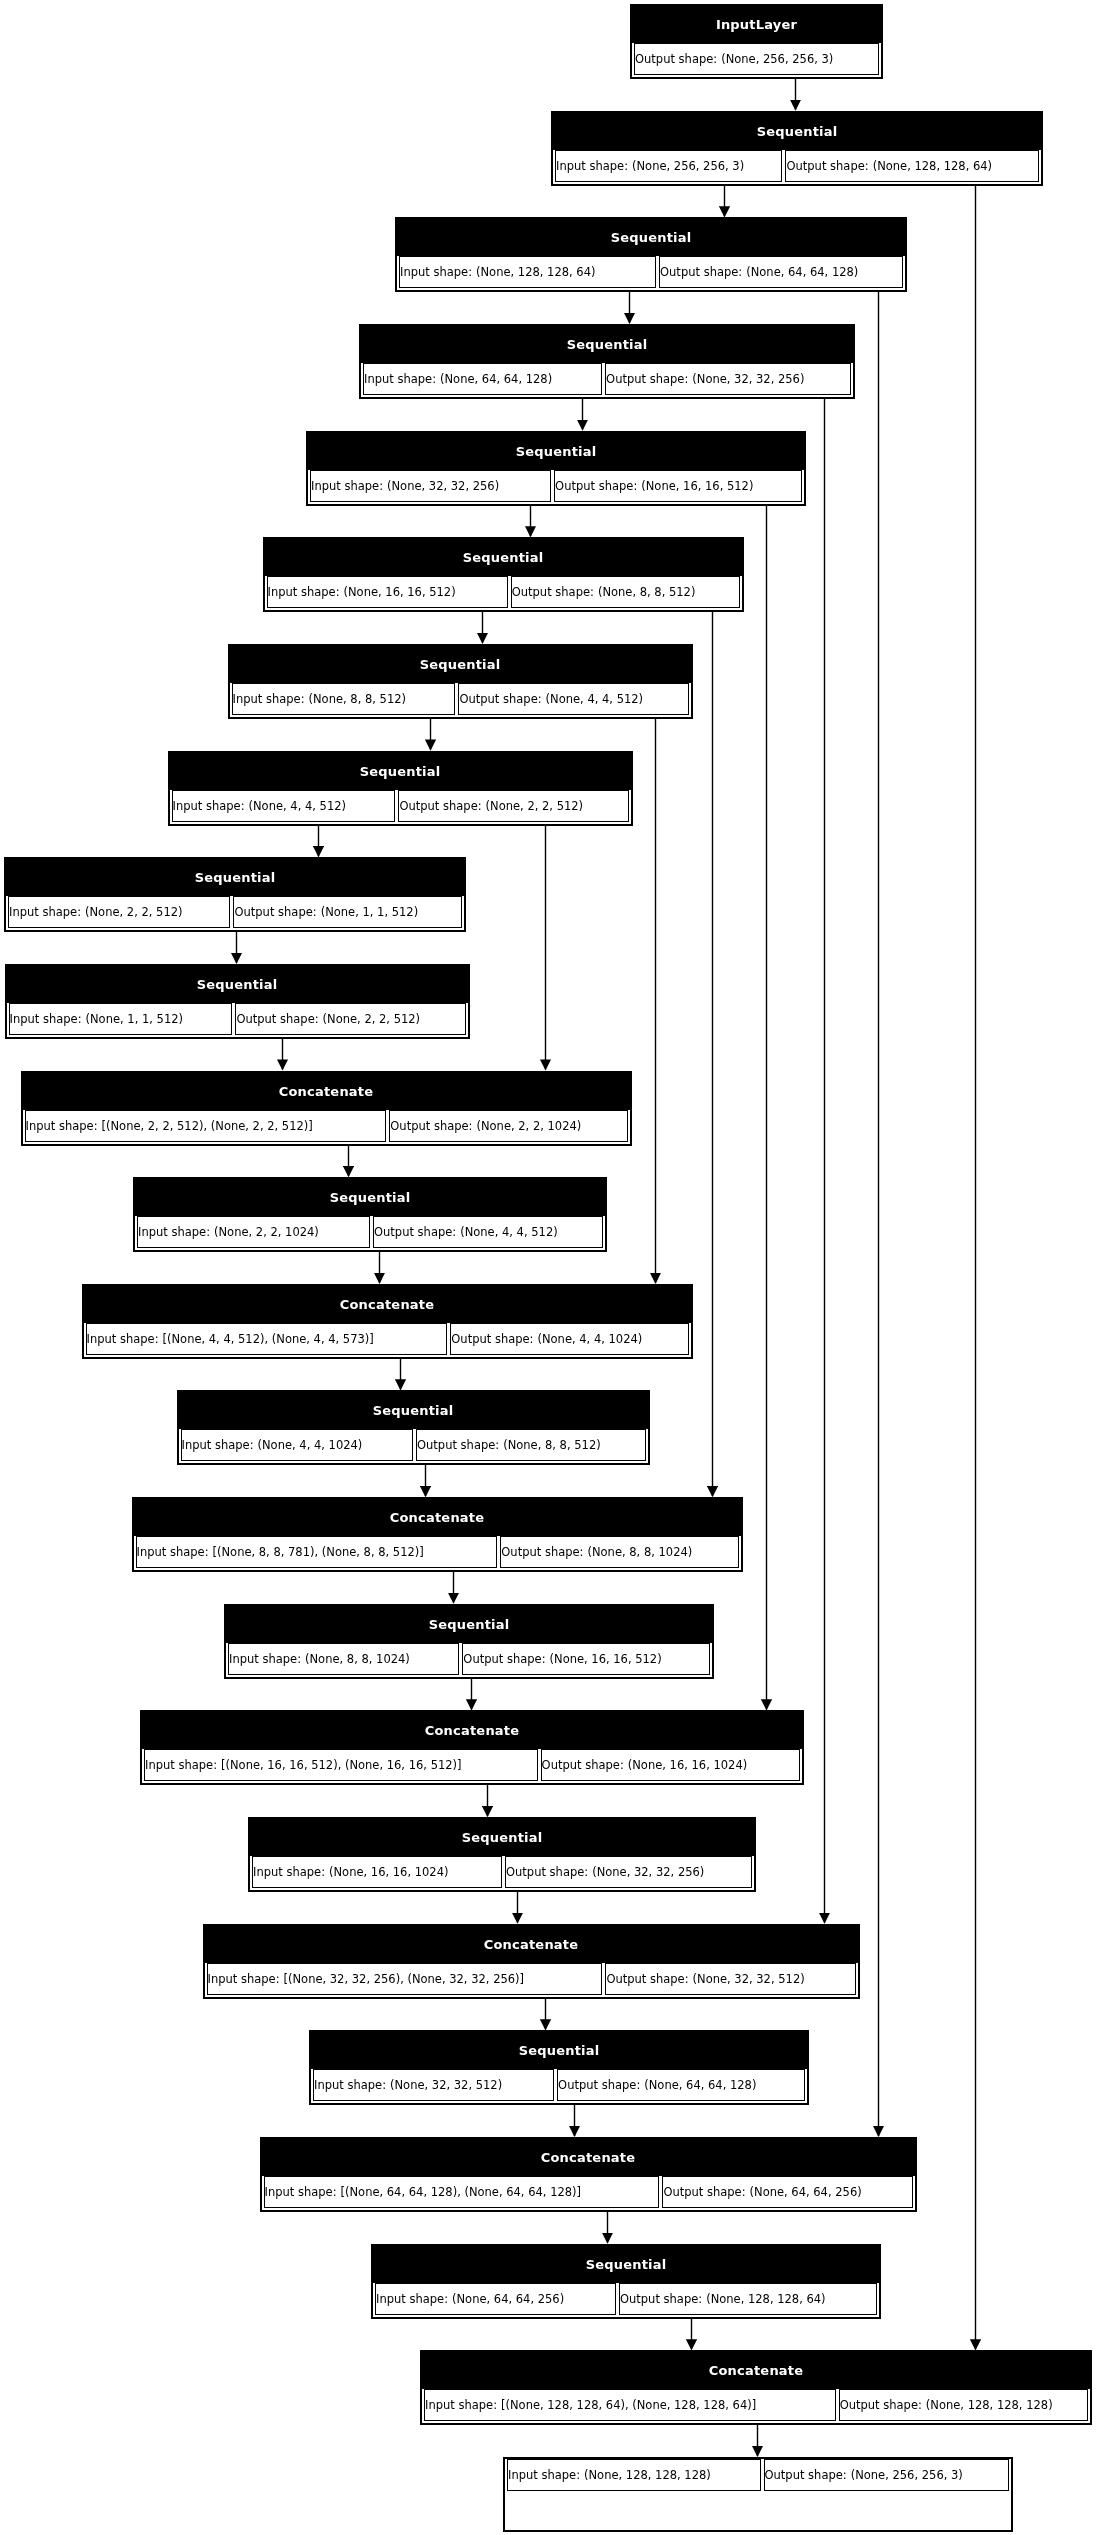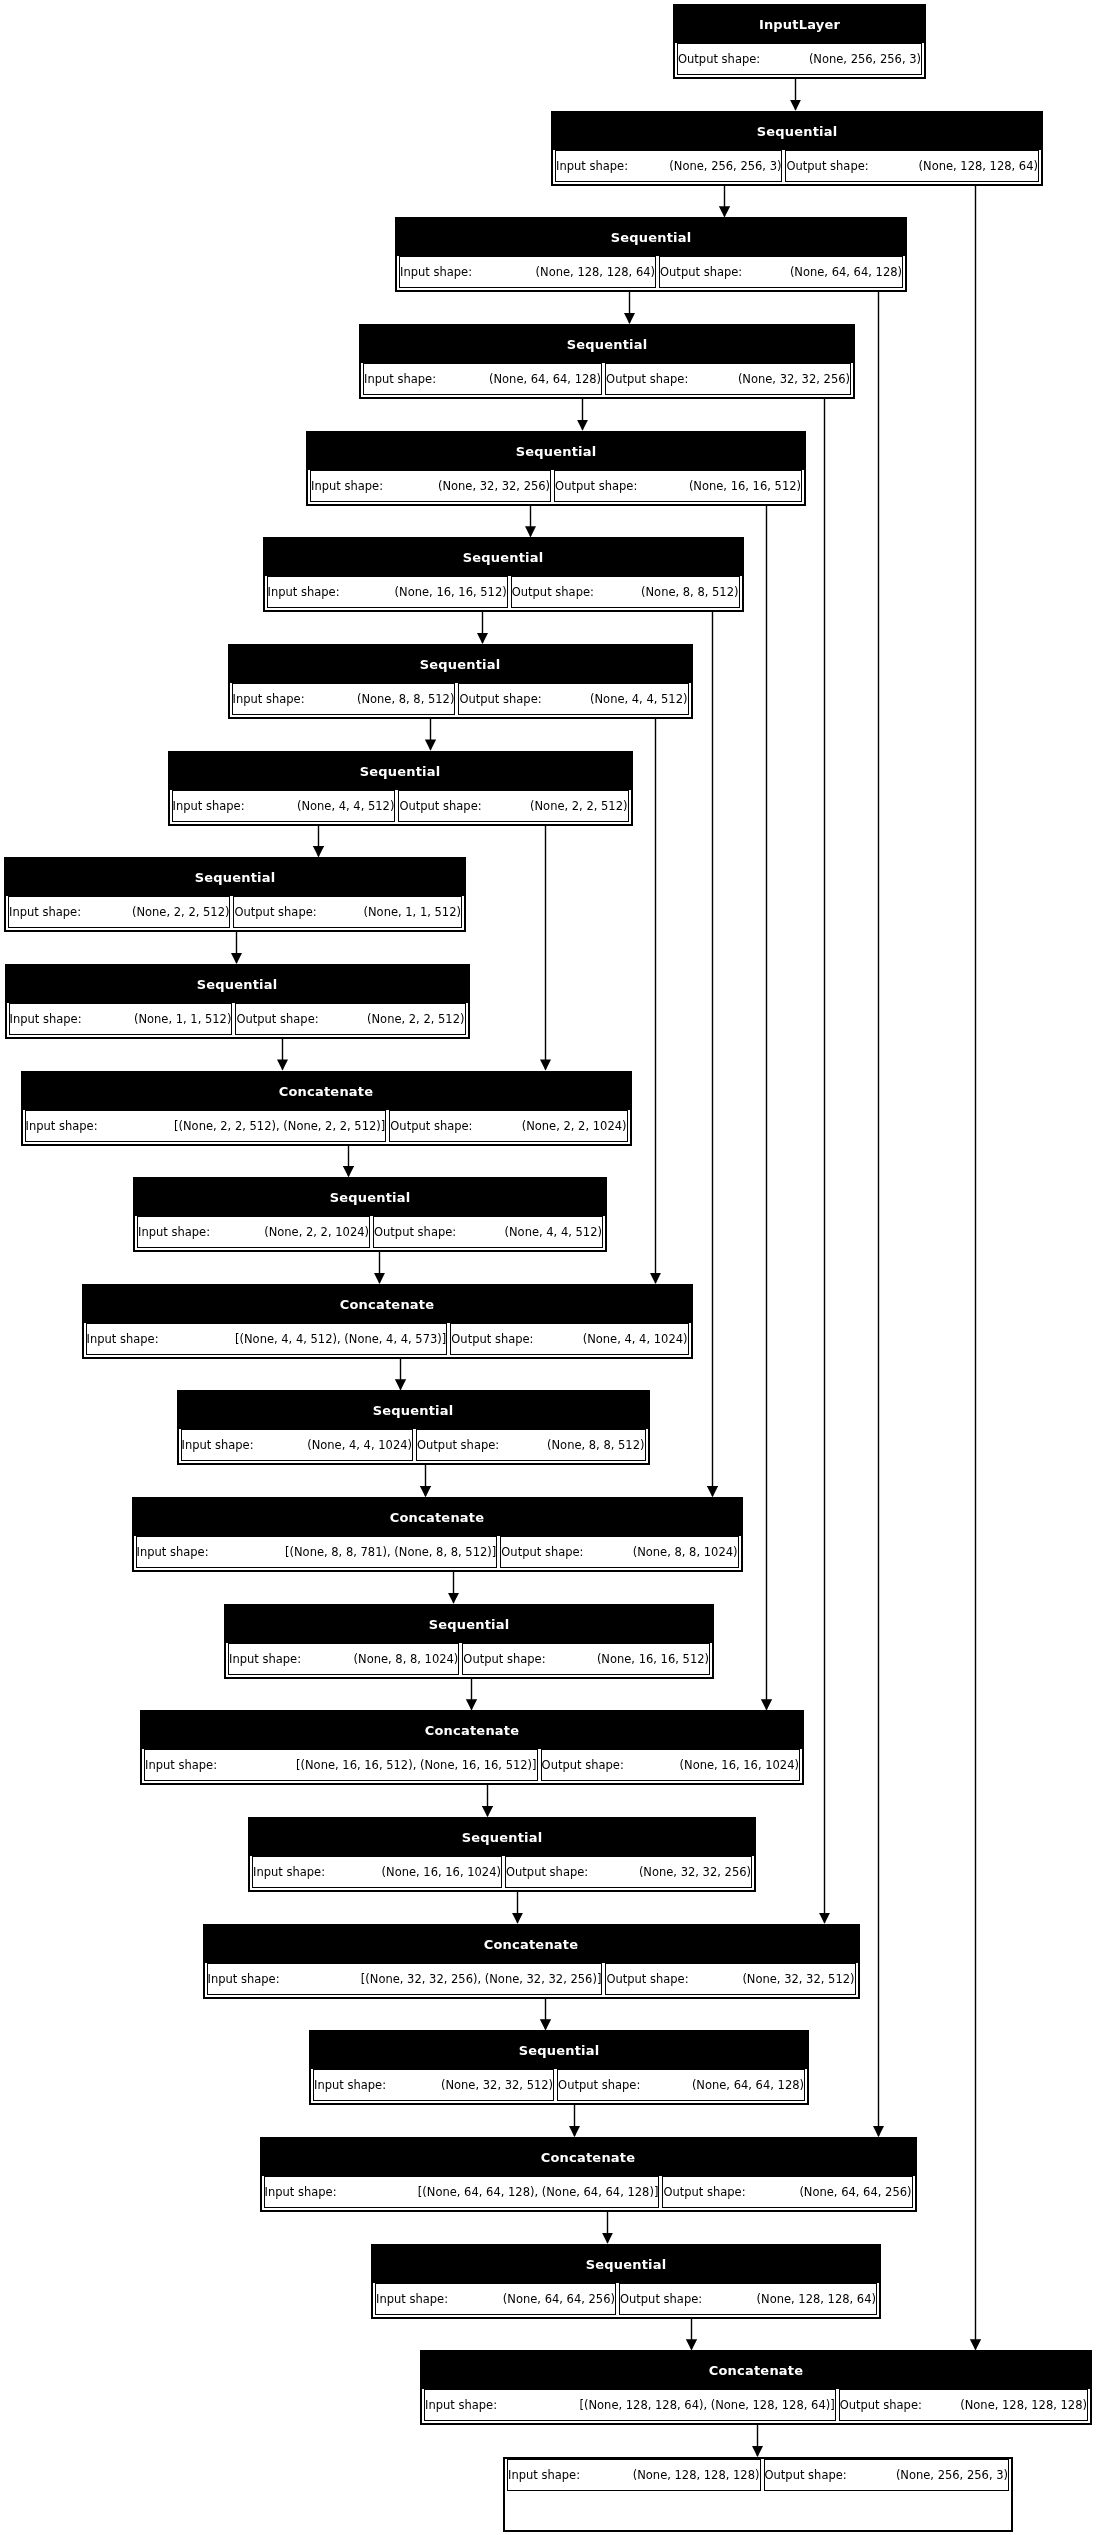--- a/index.html
+++ b/index.html
@@ -42,21 +42,21 @@
     padding: 0 2px 2px 2px;
     gap: 3px;
   }
   .node .cell {
     box-sizing: border-box;
     border: 1.5px solid #000;
     background: #fff;
     color: #000;
     display: flex;
     align-items: center;
-    justify-content: space-between;
+    justify-content: flex-start;
     font-size: 11.5px;
     white-space: nowrap;
     overflow: hidden;
     flex: 1 1 auto;
   }
   .node .cell b { margin-left: 4px; font-weight: normal; }
   .edge-line { stroke: #000; stroke-width: 1.4; }
 </style>
 </head>
 <body>
@@ -95,21 +95,21 @@
         <line x1="975.5" y1="183.65" x2="975.5" y2="2349.3" class="edge-line" stroke="#000000" marker-end="url(#arrow)"></line>
         <line x1="878.5" y1="290.3" x2="878.5" y2="2136" class="edge-line" stroke="#000000" marker-end="url(#arrow)"></line>
         <line x1="824.5" y1="396.95000000000005" x2="824.5" y2="1922.7" class="edge-line" stroke="#000000" marker-end="url(#arrow)"></line>
         <line x1="766.5" y1="503.6" x2="766.5" y2="1709.4" class="edge-line" stroke="#000000" marker-end="url(#arrow)"></line>
         <line x1="712.5" y1="610.25" x2="712.5" y2="1496.1000000000001" class="edge-line" stroke="#000000" marker-end="url(#arrow)"></line>
         <line x1="655.5" y1="716.9000000000001" x2="655.5" y2="1282.8000000000002" class="edge-line" stroke="#000000" marker-end="url(#arrow)"></line>
         <line x1="545.5" y1="823.5500000000001" x2="545.5" y2="1069.5" class="edge-line" stroke="#000000" marker-end="url(#arrow)"></line>
       </g>
   </svg>
   <div id="node-layer">
-      <div class="node" style="left: 673px; top: 4px; width: 253px;">
+      <div class="node" style="left: 630px; top: 4px; width: 253px;">
     <div class="hd">InputLayer</div>
     <div class="bd">
 
       <div class="cell out" style="flex: 1 1 100%;">
         <span class="pfx">Output shape:</span>
             <b class="val">(None, 256, 256, 3)</b>
       </div>
     </div>
   </div>
       <div class="node" style="left: 551px; top: 111px; width: 492px;">

